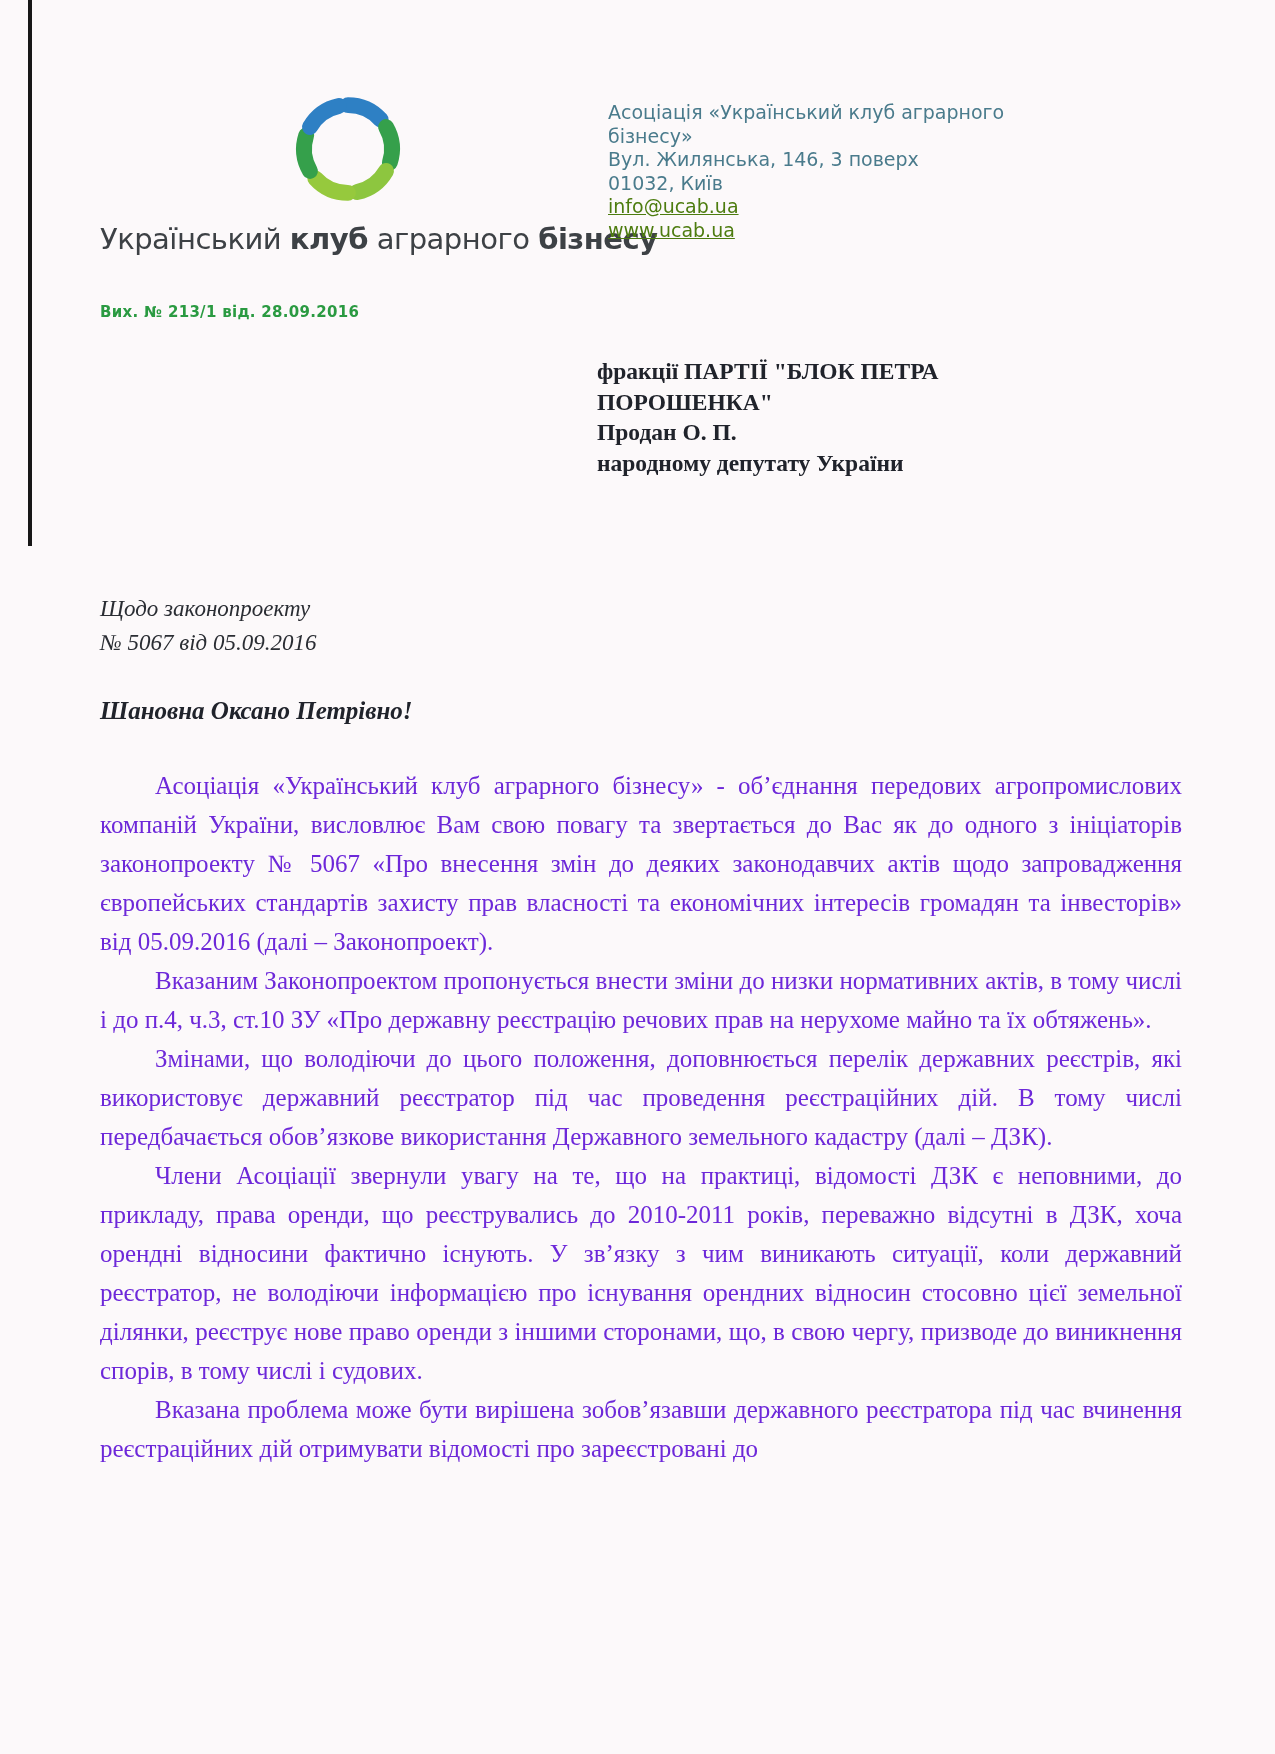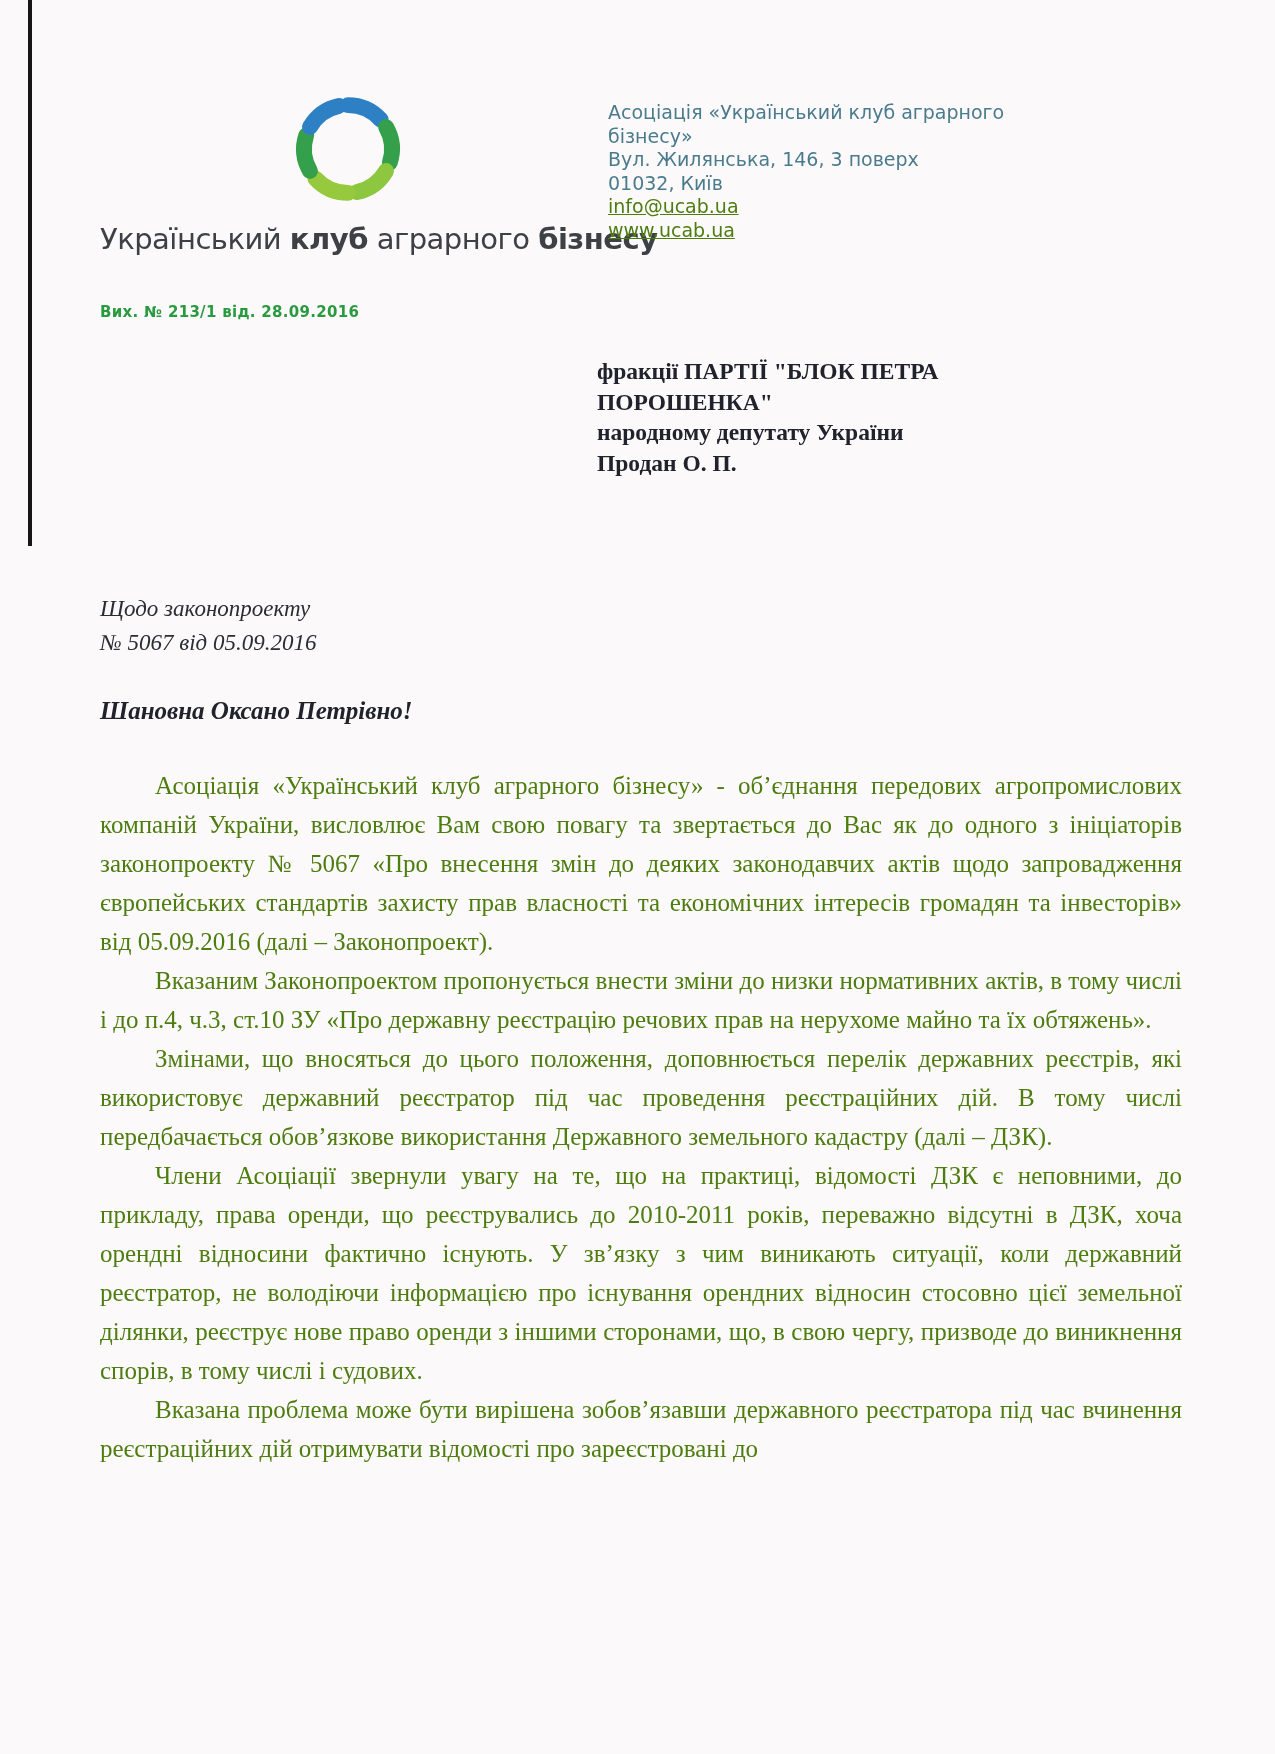--- a/index.html
+++ b/index.html
@@ -59,21 +59,21 @@
     position:absolute; left:100px; top:697px; width:1082px;
     text-align:left;
     font-weight:bold; font-style:italic; font-size:25px;
     color:#20232b;
   }
   
   .body-text {
     position:absolute; left:100px; top:766px; width:1082px;
     font-size:25px; line-height:39px;
     text-align:justify;
-    color:#4d7c0f;
+    color:#6d28d9;
   }
   .body-text p { margin:0; text-indent:55px; }
 </style>
 </head>
 <body>
 
 <div class="page">
 
   <div class="scan-edge"></div>
 
@@ -100,32 +100,32 @@
     <div>01032, Київ</div>
     <div><span class="link">info@ucab.ua</span></div>
     <div><span class="link">www.ucab.ua</span></div>
   </div>
 
   <div class="ref-line">Вих. № 213/1 від. 28.09.2016</div>
 
   <div class="recipient">
     <div>фракції ПАРТІЇ "БЛОК ПЕТРА</div>
     <div>ПОРОШЕНКА"</div>
+    <div>Продан О. П.</div>
     <div>народному депутату України</div>
-    <div>Продан О. П.</div>
   </div>
 
   <div class="subject">
     <div>Щодо законопроекту</div>
     <div>№ 5067 від 05.09.2016</div>
   </div>
 
   <div class="salutation">Шановна Оксано Петрівно!</div>
 
   <div class="body-text">
     <p>Асоціація «Український клуб аграрного бізнесу» - об’єднання передових агропромислових компаній України, висловлює Вам свою повагу та звертається до Вас як до одного з ініціаторів законопроекту № 5067 «Про внесення змін до деяких законодавчих актів щодо запровадження європейських стандартів захисту прав власності та економічних інтересів громадян та інвесторів» від 05.09.2016 (далі – Законопроект).</p>
     <p>Вказаним Законопроектом пропонується внести зміни до низки нормативних актів, в тому числі і до п.4, ч.3, ст.10 ЗУ «Про державну реєстрацію речових прав на нерухоме майно та їх обтяжень».</p>
-    <p>Змінами, що вносяться до цього положення, доповнюється перелік державних реєстрів, які використовує державний реєстратор під час проведення реєстраційних дій. В тому числі передбачається обов’язкове використання Державного земельного кадастру (далі – ДЗК).</p>
+    <p>Змінами, що володіючи до цього положення, доповнюється перелік державних реєстрів, які використовує державний реєстратор під час проведення реєстраційних дій. В тому числі передбачається обов’язкове використання Державного земельного кадастру (далі – ДЗК).</p>
     <p>Члени Асоціації звернули увагу на те, що на практиці, відомості ДЗК є неповними, до прикладу, права оренди, що реєструвались до 2010-2011 років, переважно відсутні в ДЗК, хоча орендні відносини фактично існують. У зв’язку з чим виникають ситуації, коли державний реєстратор, не володіючи інформацією про існування орендних відносин стосовно цієї земельної ділянки, реєструє нове право оренди з іншими сторонами, що, в свою чергу, призводе до виникнення спорів, в тому числі і судових.</p>
     <p>Вказана проблема може бути вирішена зобов’язавши державного реєстратора під час вчинення реєстраційних дій отримувати відомості про зареєстровані до</p>
   </div>
 
 </div>
 
 </body></html>

